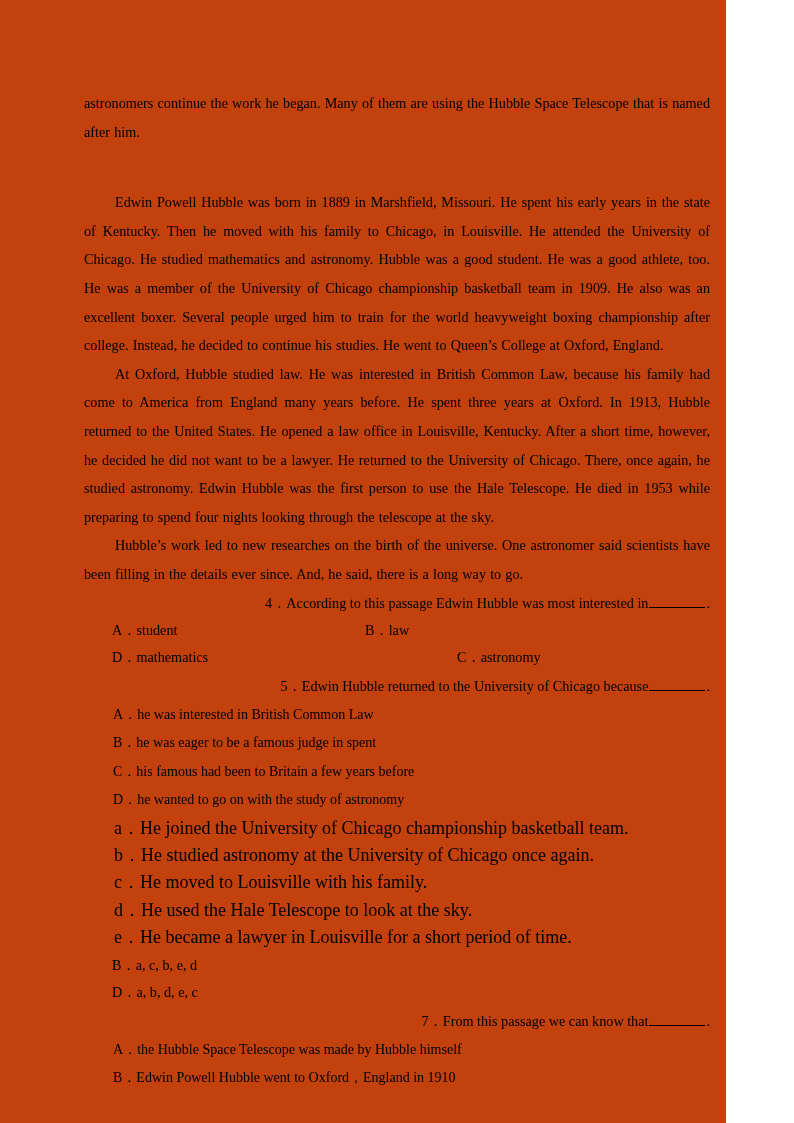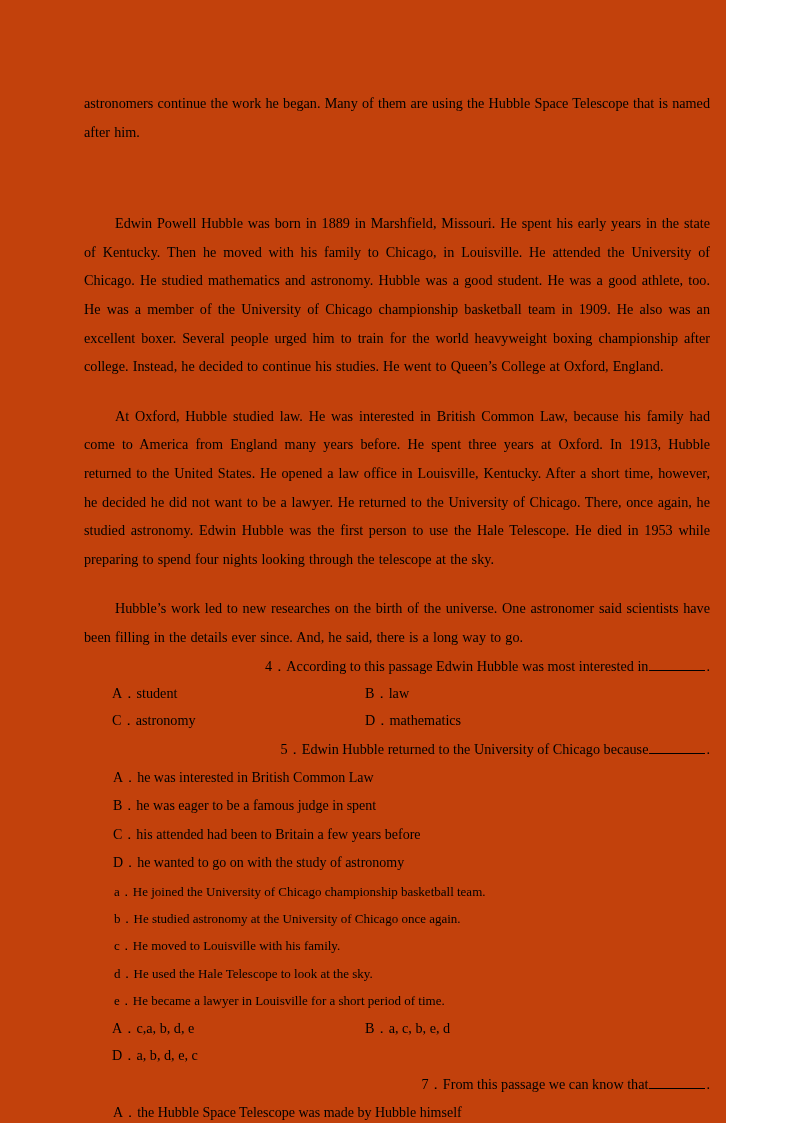--- a/index.html
+++ b/index.html
@@ -29,21 +29,20 @@
   .para {
     font-size: 14.2px;
     line-height: 28.6px;
     text-align: justify;
     text-justify: inter-word;
     margin: 0;
     word-spacing: 0.6px;
   }
   .para.indent {
     text-indent: 31px;
-    margin-top: 21px;
   }
   .gap-after-first {
     height: 42px;
   }
   
   .q-stem {
     font-size: 14.2px;
     line-height: 28.0px;
     margin: 0;
     text-align: right;
@@ -81,21 +80,21 @@
     white-space: nowrap;
   }
   .opt-col.second {
     width: auto;
     flex: 1 1 auto;
   }
   .opt-label {
     display: inline;
   }
   .sub-item {
-    font-size: 13px;
+    font-size: 18px;
     line-height: 27.4px;
     margin: 0;
     padding-left: 30px;
     white-space: nowrap;
   }
 </style>
 </head>
 <body>
 
 <div class="page">
@@ -111,40 +110,39 @@
 
     <p class="para indent">Hubble’s work led to new researches on the birth of the universe. One astronomer said scientists have been filling in the details ever since. And, he said, there is a long way to go.</p>
 
     <p class="q-stem"><span class="q-num">4．</span><span>According to this passage Edwin Hubble was most interested in</span><span class="blank"></span><span>.</span></p>
 
     <div class="opt-row">
       <span class="opt-col"><span class="opt-label">A．</span><span>student</span></span>
       <span class="opt-col second"><span class="opt-label">B．</span><span>law</span></span>
     </div>
     <div class="opt-row">
+      <span class="opt-col second"><span class="opt-label">D．</span><span>mathematics</span></span>
       <span class="opt-col"><span class="opt-label">C．</span><span>astronomy</span></span>
-      <span class="opt-col second"><span class="opt-label">D．</span><span>mathematics</span></span>
     </div>
 
     <p class="q-stem"><span class="q-num">5．</span><span>Edwin Hubble returned to the University of Chicago because</span><span class="blank"></span><span>.</span></p>
 
     <p class="opt-single"><span class="opt-label">A．</span><span>he was interested in British Common Law</span></p>
     <p class="opt-single"><span class="opt-label">B．</span><span>he was eager to be a famous judge in spent</span></p>
-    <p class="opt-single"><span class="opt-label">C．</span><span>his attended had been to Britain a few years before</span></p>
+    <p class="opt-single"><span class="opt-label">C．</span><span>his famous had been to Britain a few years before</span></p>
     <p class="opt-single"><span class="opt-label">D．</span><span>he wanted to go on with the study of astronomy</span></p>
 
 
     <p class="sub-item"><span class="opt-label">a．</span><span>He joined the University of Chicago championship basketball team.</span></p>
     <p class="sub-item"><span class="opt-label">b．</span><span>He studied astronomy at the University of Chicago once again.</span></p>
     <p class="sub-item"><span class="opt-label">c．</span><span>He moved to Louisville with his family.</span></p>
     <p class="sub-item"><span class="opt-label">d．</span><span>He used the Hale Telescope to look at the sky.</span></p>
     <p class="sub-item"><span class="opt-label">e．</span><span>He became a lawyer in Louisville for a short period of time.</span></p>
 
     <div class="opt-row">
-      <span class="opt-col"><span class="opt-label">A．</span><span>c,a, b, d, e</span></span>
       <span class="opt-col second"><span class="opt-label">B．</span><span>a, c, b, e, d</span></span>
     </div>
     <div class="opt-row">
       <span class="opt-col second"><span class="opt-label">D．</span><span>a, b, d, e, c</span></span>
     </div>
 
     <p class="q-stem"><span class="q-num">7．</span><span>From this passage we can know that</span><span class="blank"></span><span>.</span></p>
 
     <p class="opt-single"><span class="opt-label">A．</span><span>the Hubble Space Telescope was made by Hubble himself</span></p>
     <p class="opt-single"><span class="opt-label">B．</span><span>Edwin Powell Hubble went to Oxford，England in 1910</span></p>

